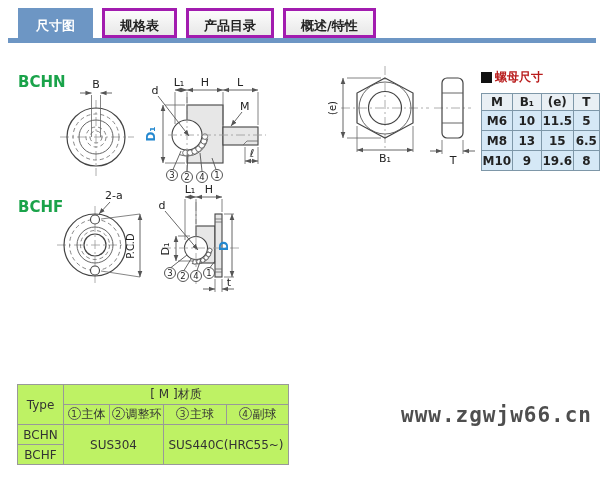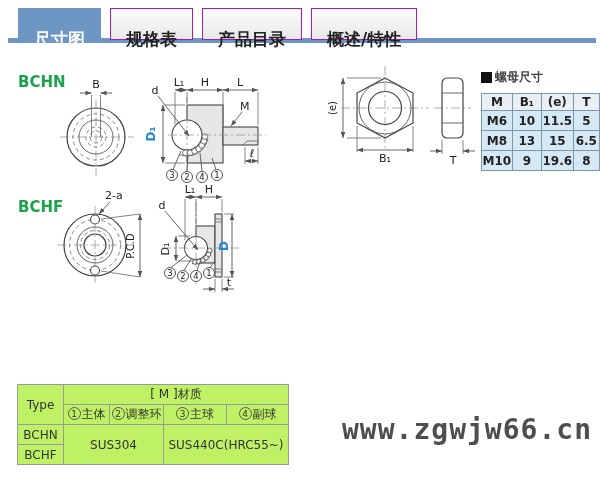--- a/index.html
+++ b/index.html
@@ -1,22 +1,22 @@
 <!DOCTYPE html>
 <html><head>
 <meta charset="utf-8">
 <style>
   html,body{margin:0;padding:0}
   body{width:600px;height:480px;position:relative;background:#fff;overflow:hidden;
        font-family:"DejaVu Sans","Liberation Sans",sans-serif;}
 
   
   .tabbar{position:absolute;left:18px;top:8px;display:flex;gap:9px;z-index:3}
-  .tab{height:30px;line-height:30px;padding:15px 15px;font-size:17px;font-weight:bold;color:#222;
-       background:linear-gradient(#fcfcfc,#e8e8e8);border:1px solid #a21caf;box-sizing:border-box;
+  .tab{height:30px;line-height:30px;padding:0 15px;font-size:13px;font-weight:bold;color:#222;
+       background:linear-gradient(#fcfcfc,#e8e8e8);border:3px solid #a21caf;box-sizing:border-box;
        cursor:pointer;white-space:nowrap}
   .tab.active{background:#6d96c4;color:#fff;border-color:#6d96c4}
   .tab-underline{position:absolute;left:8px;top:38px;width:588px;height:5px;background:#6d96c4;z-index:2}
 
   
   svg.drawing{position:absolute;left:0;top:0;z-index:1}
   .outline{fill:none;stroke:#444;stroke-width:1.2}
   .thin{fill:none;stroke:#555;stroke-width:0.9}
   .part{fill:#e7e7e7;stroke:#444;stroke-width:1.1}
   .ball{fill:#fff;stroke:#444;stroke-width:1.1}
@@ -28,42 +28,42 @@
   .lbl{font-size:11px;fill:#222}
   .sm{font-size:10px}
   .mid{text-anchor:middle}
   .blue{fill:#2488cf;font-weight:bold;font-size:12px}
   .gtitle{font-size:15px;font-weight:bold;fill:#1aa34a}
   .pn{fill:#fff;stroke:#555;stroke-width:1}
   .pnt{font-size:8.5px;fill:#222;text-anchor:middle}
 
   
   .nut-title{position:absolute;left:481px;top:69px;z-index:2;display:flex;align-items:center;gap:3px;
-             font-size:12px;font-weight:bold;color:#404040}
+             font-size:12px;font-weight:bold;color:#b91c1c}
   .nut-title .sq{width:11px;height:11px;background:#111;display:inline-block}
   .nut-table{position:absolute;left:481px;top:93px;z-index:2;border-collapse:collapse;
              font-size:12px;font-weight:bold;color:#222;text-align:center;border:1px solid #5c7282}
   .nut-table th,.nut-table td{border:1px solid #7e97a8;padding:0}
   .nut-table th{background:#e9eff4;height:16px}
   .nut-table td{background:#d5e8f6;height:19px}
   .nc1{width:30px}.nc2{width:30px}.nc3{width:31px}.nc4{width:26px}
 
   
   .mat-table{position:absolute;left:17px;top:384px;z-index:2;border-collapse:collapse;background:#bef264;
              font-size:12px;color:#333;text-align:center;border:1px solid #999}
   .mat-table th,.mat-table td{border:1px solid #999;padding:0;font-weight:normal}
   .mt-type{width:45px}.mt-c1{width:45px}.mt-c2{width:53px}.mt-c3{width:62px}.mt-c4{width:61px}
   .mat-table tr{height:20px}
   .circ{display:inline-block;width:13px;height:13px;line-height:12px;border:1px solid #555;border-radius:50%;
         font-size:9px;text-align:center;margin-right:1px;vertical-align:1px;box-sizing:border-box}
 
   
-  .watermark{position:absolute;right:8px;top:413px;z-index:4;color:#4e4e4e;
+  .watermark{position:absolute;right:8px;top:403px;z-index:4;color:#4e4e4e;
              font-family:"DejaVu Sans Mono","Liberation Mono",monospace;
-             font-size:28px;font-weight:bold;letter-spacing:1px}
+             font-size:21px;font-weight:bold;letter-spacing:1px}
 </style>
 </head>
 <body>
 
 <div class="tabbar">
   <div class="tab active">尺寸图</div>
   <div class="tab">规格表</div>
   <div class="tab">产品目录</div>
   <div class="tab">概述/特性</div>
 </div>

